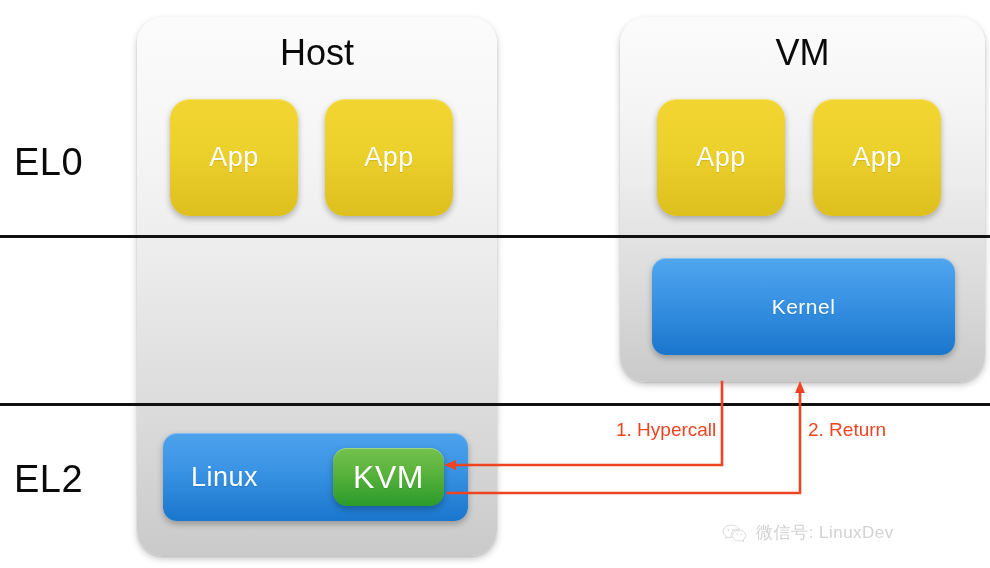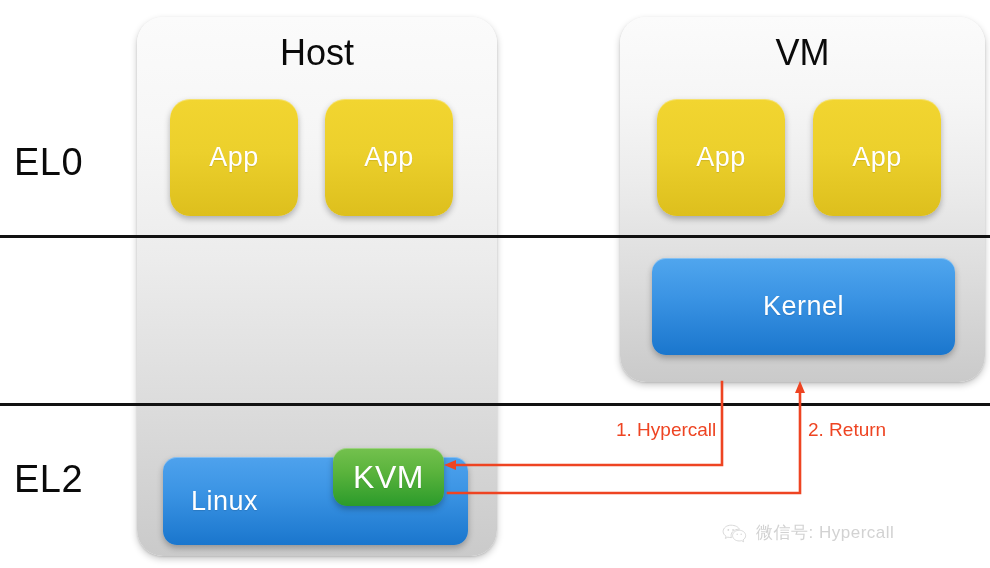--- a/index.html
+++ b/index.html
@@ -83,29 +83,28 @@
     box-shadow: 0 3px 6px rgba(0,0,0,0.28),
                 inset 0 1px 0 rgba(255,255,255,0.30);
     z-index: 20;
   }
   .block-app {
     background: linear-gradient(180deg, #f2d530 0%, #ecd02c 45%, #ddbf1d 100%);
     font-size: 27px;
   }
   .block-kernel {
     background: linear-gradient(180deg, #50a6ee 0%, #3b94e4 40%, #1a76cd 100%);
-    font-size: 27px;
+    font-size: 21px;
     border-radius: 14px;
   }
   .block-linux {
     background: linear-gradient(180deg, #4ea2ed 0%, #3b94e4 40%, #1a76cd 100%);
     border-radius: 14px;
     justify-content: flex-start;
     font-size: 27px;
-    margin-top: 24px;
   }
   .block-linux .block-text {
     padding-left: 28px;
   }
   .block-kvm {
     background: linear-gradient(180deg, #74c14e 0%, #5ab33c 42%, #2b9b2b 100%);
     border-radius: 14px;
     font-size: 32px;
     z-index: 25;
   }
@@ -228,16 +227,16 @@
                  c0-4.2 4.1-7.6 9.2-7.6 0.3 0 0.7 0 1 0.1C20.6 4.7 16.3 2.4 11 2.4z" fill="none" stroke="#d4d4d4" stroke-width="1.1"></path>
         <circle cx="7.8" cy="8.2" r="1.05" fill="#d4d4d4"></circle>
         <circle cx="13.6" cy="8.2" r="1.05" fill="#d4d4d4"></circle>
 
         <path d="M21.2 8.6c-4.5 0-8.2 3-8.2 6.6 0 3.7 3.7 6.6 8.2 6.6 1 0 1.9-0.1 2.8-0.4
                  l2.6 1.4-0.7-2.3c1.9-1.2 3.2-3.1 3.2-5.3 0-3.6-3.6-6.6-7.9-6.6z" fill="none" stroke="#d4d4d4" stroke-width="1.1"></path>
         <circle cx="18.7" cy="13.6" r="0.85" fill="#d4d4d4"></circle>
         <circle cx="23.6" cy="13.6" r="0.85" fill="#d4d4d4"></circle>
       </svg>
     </span>
-    <span>微信号: Hypercall</span>
+    <span>微信号: LinuxDev</span>
   </div>
 
 </div>
 
 </body></html>

